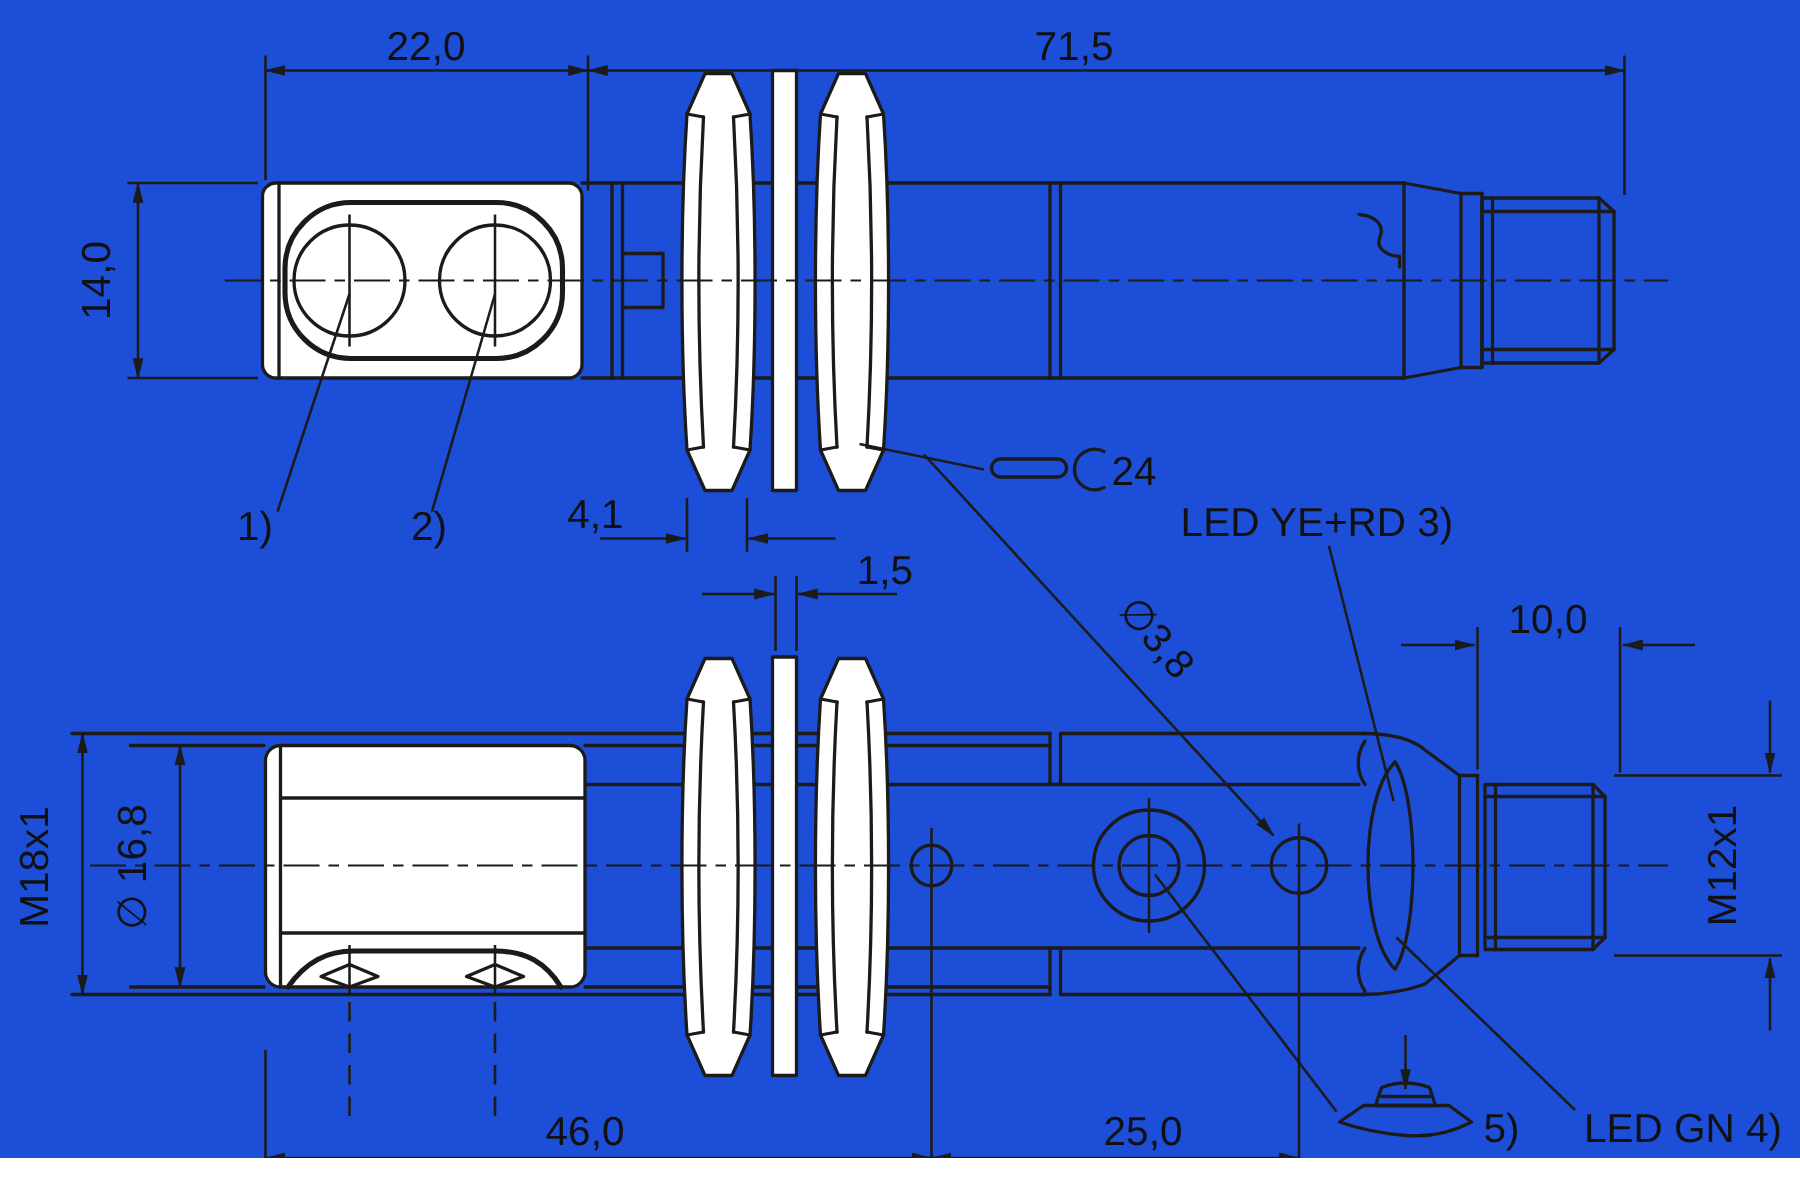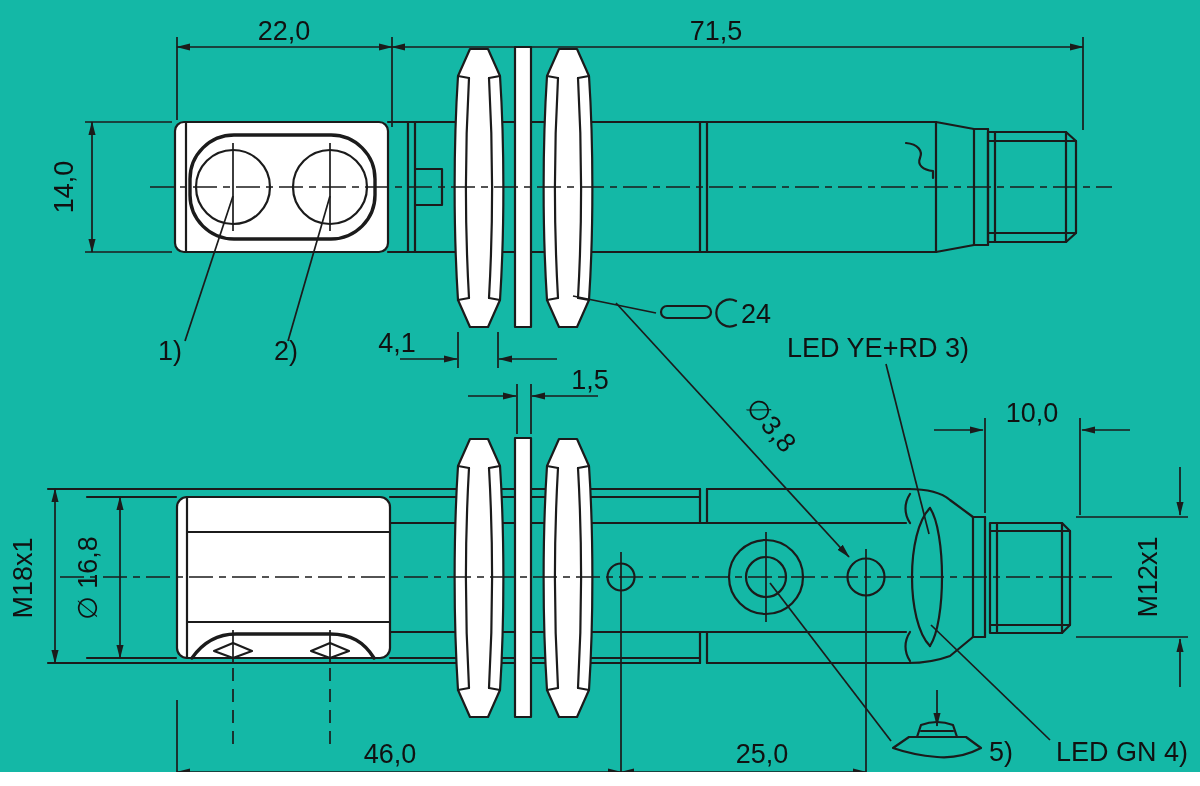--- a/index.html
+++ b/index.html
@@ -1,16 +1,16 @@
 <!DOCTYPE html>
 <html><head>
 <meta charset="utf-8">
 <style>
   html,body{margin:0;padding:0;background:#fff;}
-  .canvas{position:relative;width:1200px;height:772px;background:#14b8a6;overflow:hidden;}
+  .canvas{position:relative;width:1200px;height:772px;background:#1d4ed8;overflow:hidden;}
   svg{display:block;}
   .ln{stroke:#1b1b1b;stroke-width:2.2;fill:none;stroke-linecap:round;stroke-linejoin:round;}
   .thick{stroke:#1b1b1b;stroke-width:3.4;fill:none;stroke-linecap:round;}
   .thin{stroke:#1b1b1b;stroke-width:1.7;fill:none;stroke-linecap:butt;}
   .cl{stroke:#1b1b1b;stroke-width:1.4;fill:none;stroke-dasharray:24 6 7 6;}
   .dash{stroke:#1b1b1b;stroke-width:1.7;fill:none;stroke-dasharray:13 8;}
   .f{fill:#ffffff;}
   text{font-family:"Liberation Sans","DejaVu Sans",sans-serif;font-size:27px;fill:#111;}
   .arwfill{fill:#1b1b1b;stroke:none;}
 </style>

